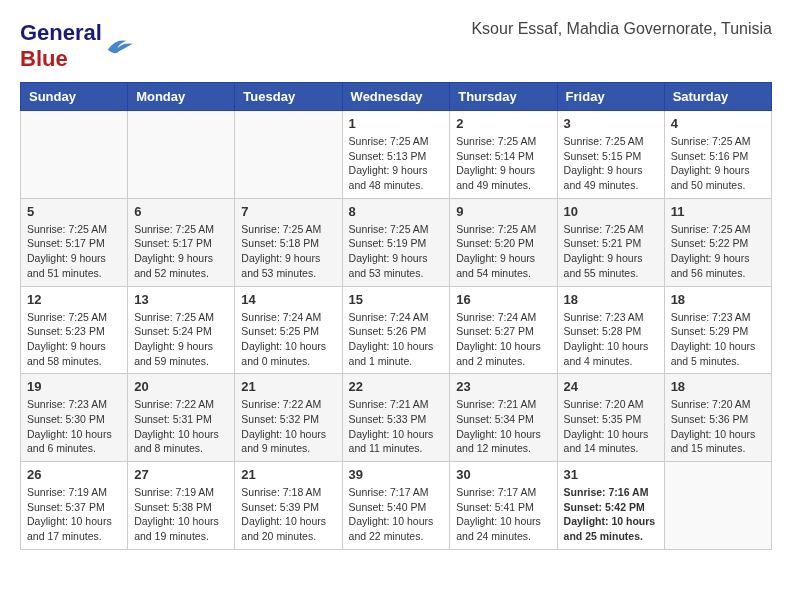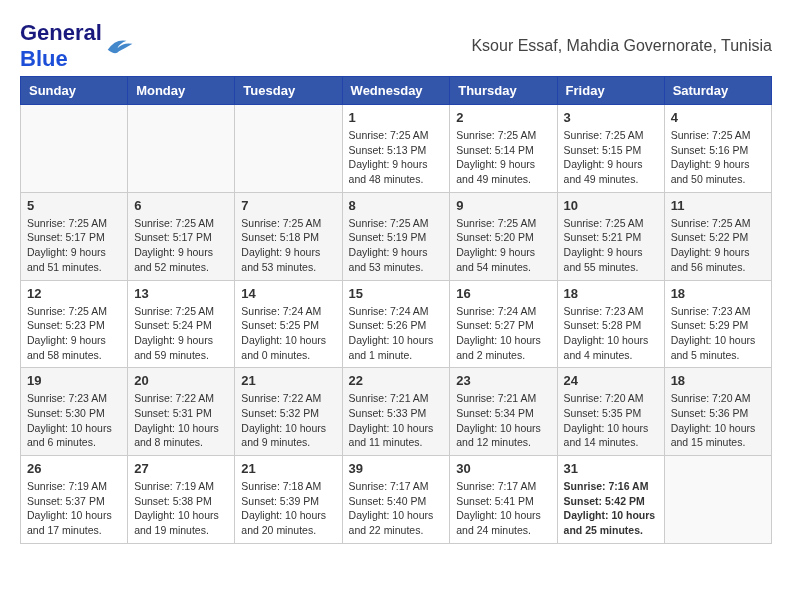--- a/index.html
+++ b/index.html
@@ -6,32 +6,32 @@
     body {
       font-family: Arial, sans-serif;
       background: #fff;
       width: 792px;
       min-height: 612px;
       padding: 20px;
     }
     .header {
       display: flex;
       justify-content: space-between;
-      align-items: center;
-      margin-bottom: 4px;
+      align-items: flex-start;
+      margin-bottom: 10px;
     }
     .logo {
       display: flex;
       align-items: center;
       font-size: 22px;
       font-weight: bold;
       color: #1a1a7e;
     }
     .logo .general { color: #1a1a7e; }
-    .logo .blue { color: #1d4ed8; }
+    .logo .blue { color: #b91c1c; }
     .logo-bird {
       width: 30px;
       height: 24px;
       margin-left: 2px;
     }
     .title-block {
       text-align: right;
     }
     .title-block h1 {
       font-size: 36px;

